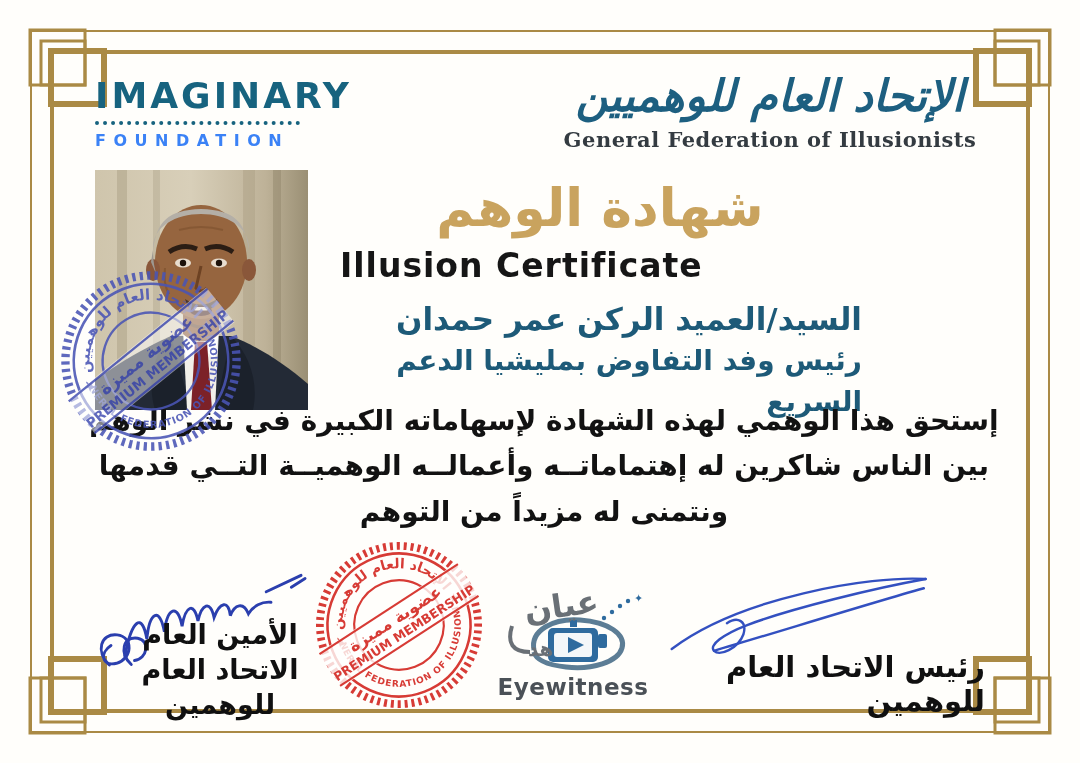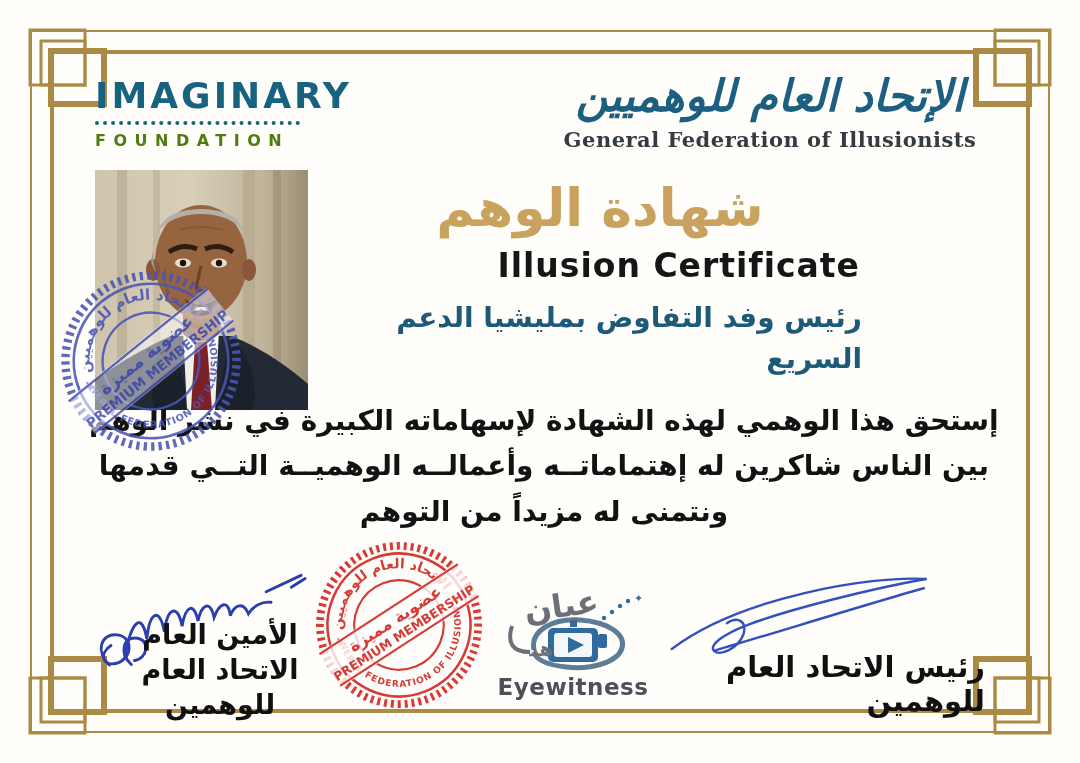--- a/index.html
+++ b/index.html
@@ -13,33 +13,33 @@
   .corner{position:absolute;width:100px;height:100px;}
   .corner.tl{left:11px;top:11px;}
   .corner.tr{right:11px;top:11px;transform:scaleX(-1);}
   .corner.bl{left:11px;bottom:11px;transform:scaleY(-1);}
   .corner.br{right:11px;bottom:11px;transform:scale(-1,-1);}
 
   
   .logo-block{position:absolute;left:95px;top:78px;width:215px;text-align:left;}
   .logo-name{font-size:36px;font-weight:bold;color:#17637f;letter-spacing:3px;line-height:1;}
   .logo-dots{margin:7px 0 6px 0;width:205px;border-top:4px dotted #17637f;}
-  .logo-sub{font-size:16px;font-weight:bold;color:#4d7c0f;letter-spacing:7.5px;}
+  .logo-sub{font-size:16px;font-weight:bold;color:#3b82f6;letter-spacing:7.5px;}
 
   .fed-block{position:absolute;right:95px;top:66px;width:430px;text-align:center;}
   .fed-ar{direction:rtl;font-size:44px;font-weight:bold;color:#1d5f80;line-height:1.35;font-style:italic;}
   .fed-en{font-family:"DejaVu Serif","Liberation Serif",serif;font-size:21px;font-weight:bold;color:#343b41;letter-spacing:.5px;margin-top:2px;}
 
   
   .photo{position:absolute;left:95px;top:170px;width:213px;height:240px;}
 
   
   .cert-title-ar{position:absolute;left:340px;top:180px;width:520px;text-align:center;direction:rtl;
     font-size:52px;font-weight:bold;color:#c9a35e;line-height:1.1;}
-  .cert-title-en{position:absolute;left:340px;top:246px;width:520px;text-align:right;
+  .cert-title-en{position:absolute;left:340px;top:246px;width:520px;text-align:left;
     font-size:33px;font-weight:bold;color:#161616;letter-spacing:1px;}
 
   .recipient{position:absolute;right:218px;top:298px;width:520px;text-align:right;direction:rtl;color:#1d5a78;}
   .recipient .r1{font-size:31px;font-weight:bold;line-height:1.4;}
   .recipient .r2{font-size:28px;font-weight:bold;line-height:1.45;}
 
   .body-text{position:absolute;left:72px;top:398px;width:944px;text-align:center;direction:rtl;
     color:#121212;font-weight:bold;}
   .body-text .b{font-size:28px;line-height:1.62;}
 
@@ -158,20 +158,21 @@
     <rect x="99" y="137" width="14" height="3.5" rx="1.5" fill="#e9e0d2"></rect>
     <path d="M92,152 q14,10 28,0" stroke="#6b4a33" stroke-width="3" fill="none"></path>
     <path d="M70,98 q-2,16 4,26" stroke="#7a4e2c" stroke-width="2" fill="none" opacity="0.6"></path>
     <path d="M84,60 q22,-6 44,0" stroke="#7a4e2c" stroke-width="2" fill="none" opacity="0.55"></path>
   </svg>
 
   <div class="cert-title-ar">شهادة الوهم</div>
   <div class="cert-title-en">Illusion Certificate</div>
 
   <div class="recipient">
+    <div class="r1">السيد/العميد الركن عمر حمدان</div>
     <div class="r2">رئيس وفد التفاوض بمليشيا الدعم السريع</div>
   </div>
 
   <div class="body-text">
     <div class="b">إستحق هذا الوهمي لهذه الشهادة لإسهاماته الكبيرة في نشر الوهم</div>
     <div class="b">بين الناس شاكرين له إهتماماتــه وأعمالــه الوهميــة التــي  قدمها</div>
     <div class="b">ونتمنى له مزيداً من التوهم</div>
   </div>
 
   <div class="stamp stamp-blue">

